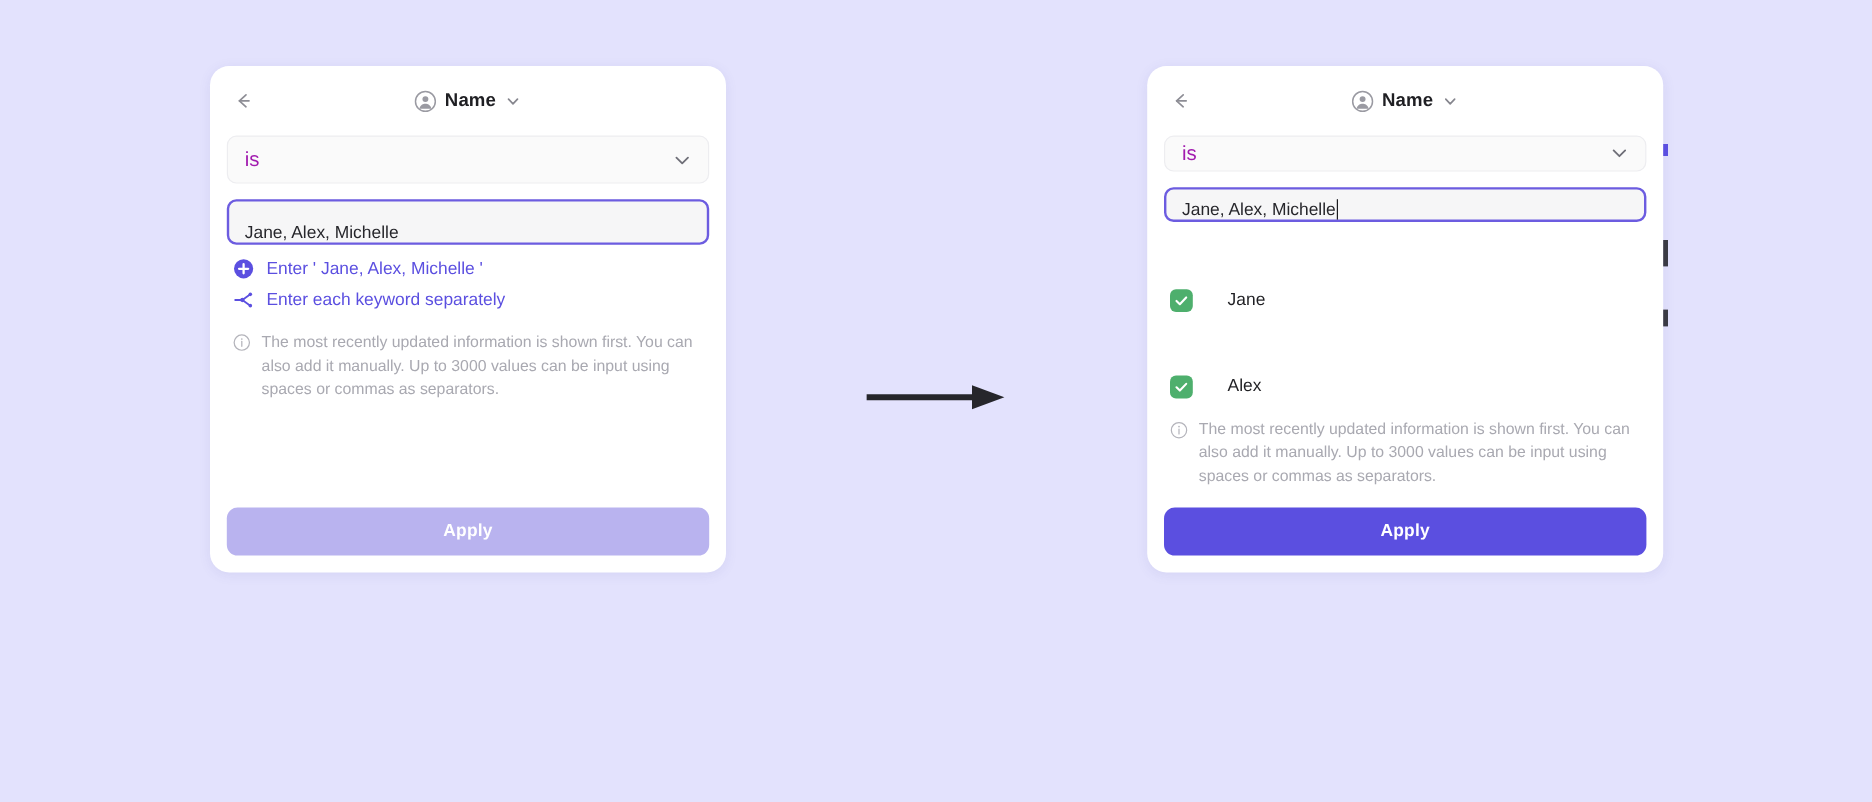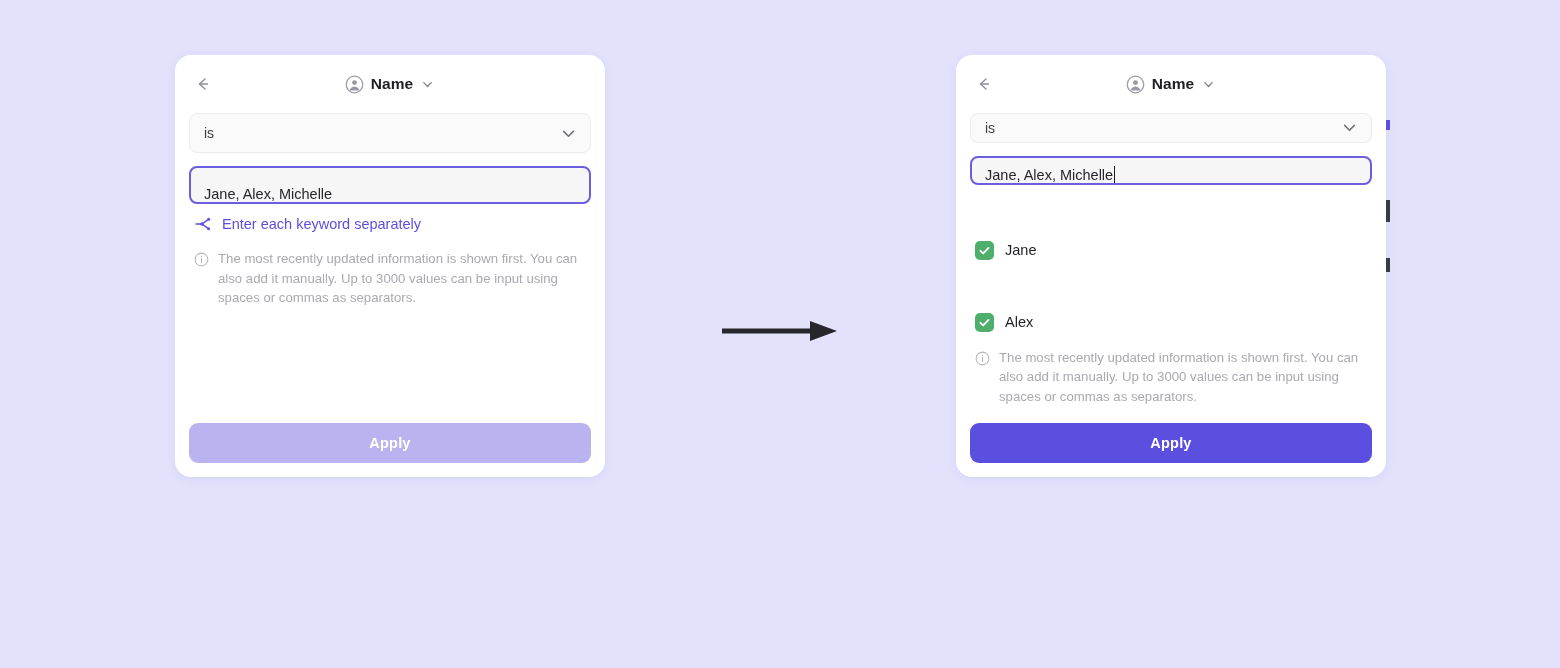--- a/index.html
+++ b/index.html
@@ -105,22 +105,22 @@
     background: #fafafa;
     border: 1px solid #ededf0;
     border-radius: 8px;
     display: flex;
     align-items: center;
     padding: 0 14px;
     cursor: pointer;
   }
   .select-value {
     flex: 1 1 auto;
-    font-size: 14px;
-    color: #404040;
+    font-size: 17px;
+    color: #a21caf;
   }
   .select-chevron {
     width: 16px;
     height: 16px;
     color: #6f6f78;
     display: flex;
     align-items: center;
     justify-content: center;
   }
 
@@ -179,21 +179,21 @@
   
   .options {
     margin-top: 12px;
     display: flex;
     flex-direction: column;
     gap: 9px;
   }
   .option {
     display: flex;
     align-items: center;
-    gap: 11px;
+    gap: 29px;
     cursor: pointer;
     padding-left: 5px;
     margin-top: 44px;
   }
   .checkbox {
     width: 19px;
     height: 19px;
     flex: 0 0 19px;
     border-radius: 5px;
     background: #4eaf6d;
@@ -307,20 +307,29 @@
           </svg>
         </span>
       </div>
 
       <div class="text-input">
         <span class="text-input-value">Jane, Alex, Michelle</span>
 
       </div>
 
       <div class="suggestions">
+        <div class="suggestion">
+          <span class="suggestion-icon">
+            <svg width="18" height="18" viewBox="0 0 18 18">
+              <circle cx="9" cy="9" r="8" fill="#5b4fe0"></circle>
+              <path d="M9 5.2 V12.8 M5.2 9 H12.8" stroke="#ffffff" stroke-width="1.9" stroke-linecap="round"></path>
+            </svg>
+          </span>
+          <span class="suggestion-label">Enter ' Jane, Alex, Michelle '</span>
+        </div>
         <div class="suggestion">
           <span class="suggestion-icon">
             <svg width="18" height="18" viewBox="0 0 18 18" fill="none">
               <path d="M2 9 H8" stroke="#5b4fe0" stroke-width="1.5" stroke-linecap="round"></path>
               <path d="M8 9 L14 4.6" stroke="#5b4fe0" stroke-width="1.5" stroke-linecap="round"></path>
               <path d="M8 9 L14 13.4" stroke="#5b4fe0" stroke-width="1.5" stroke-linecap="round"></path>
               <circle cx="8" cy="9" r="1.8" fill="#5b4fe0"></circle>
               <circle cx="14.6" cy="4.3" r="1.5" fill="#5b4fe0"></circle>
               <circle cx="14.6" cy="13.7" r="1.5" fill="#5b4fe0"></circle>
             </svg>

